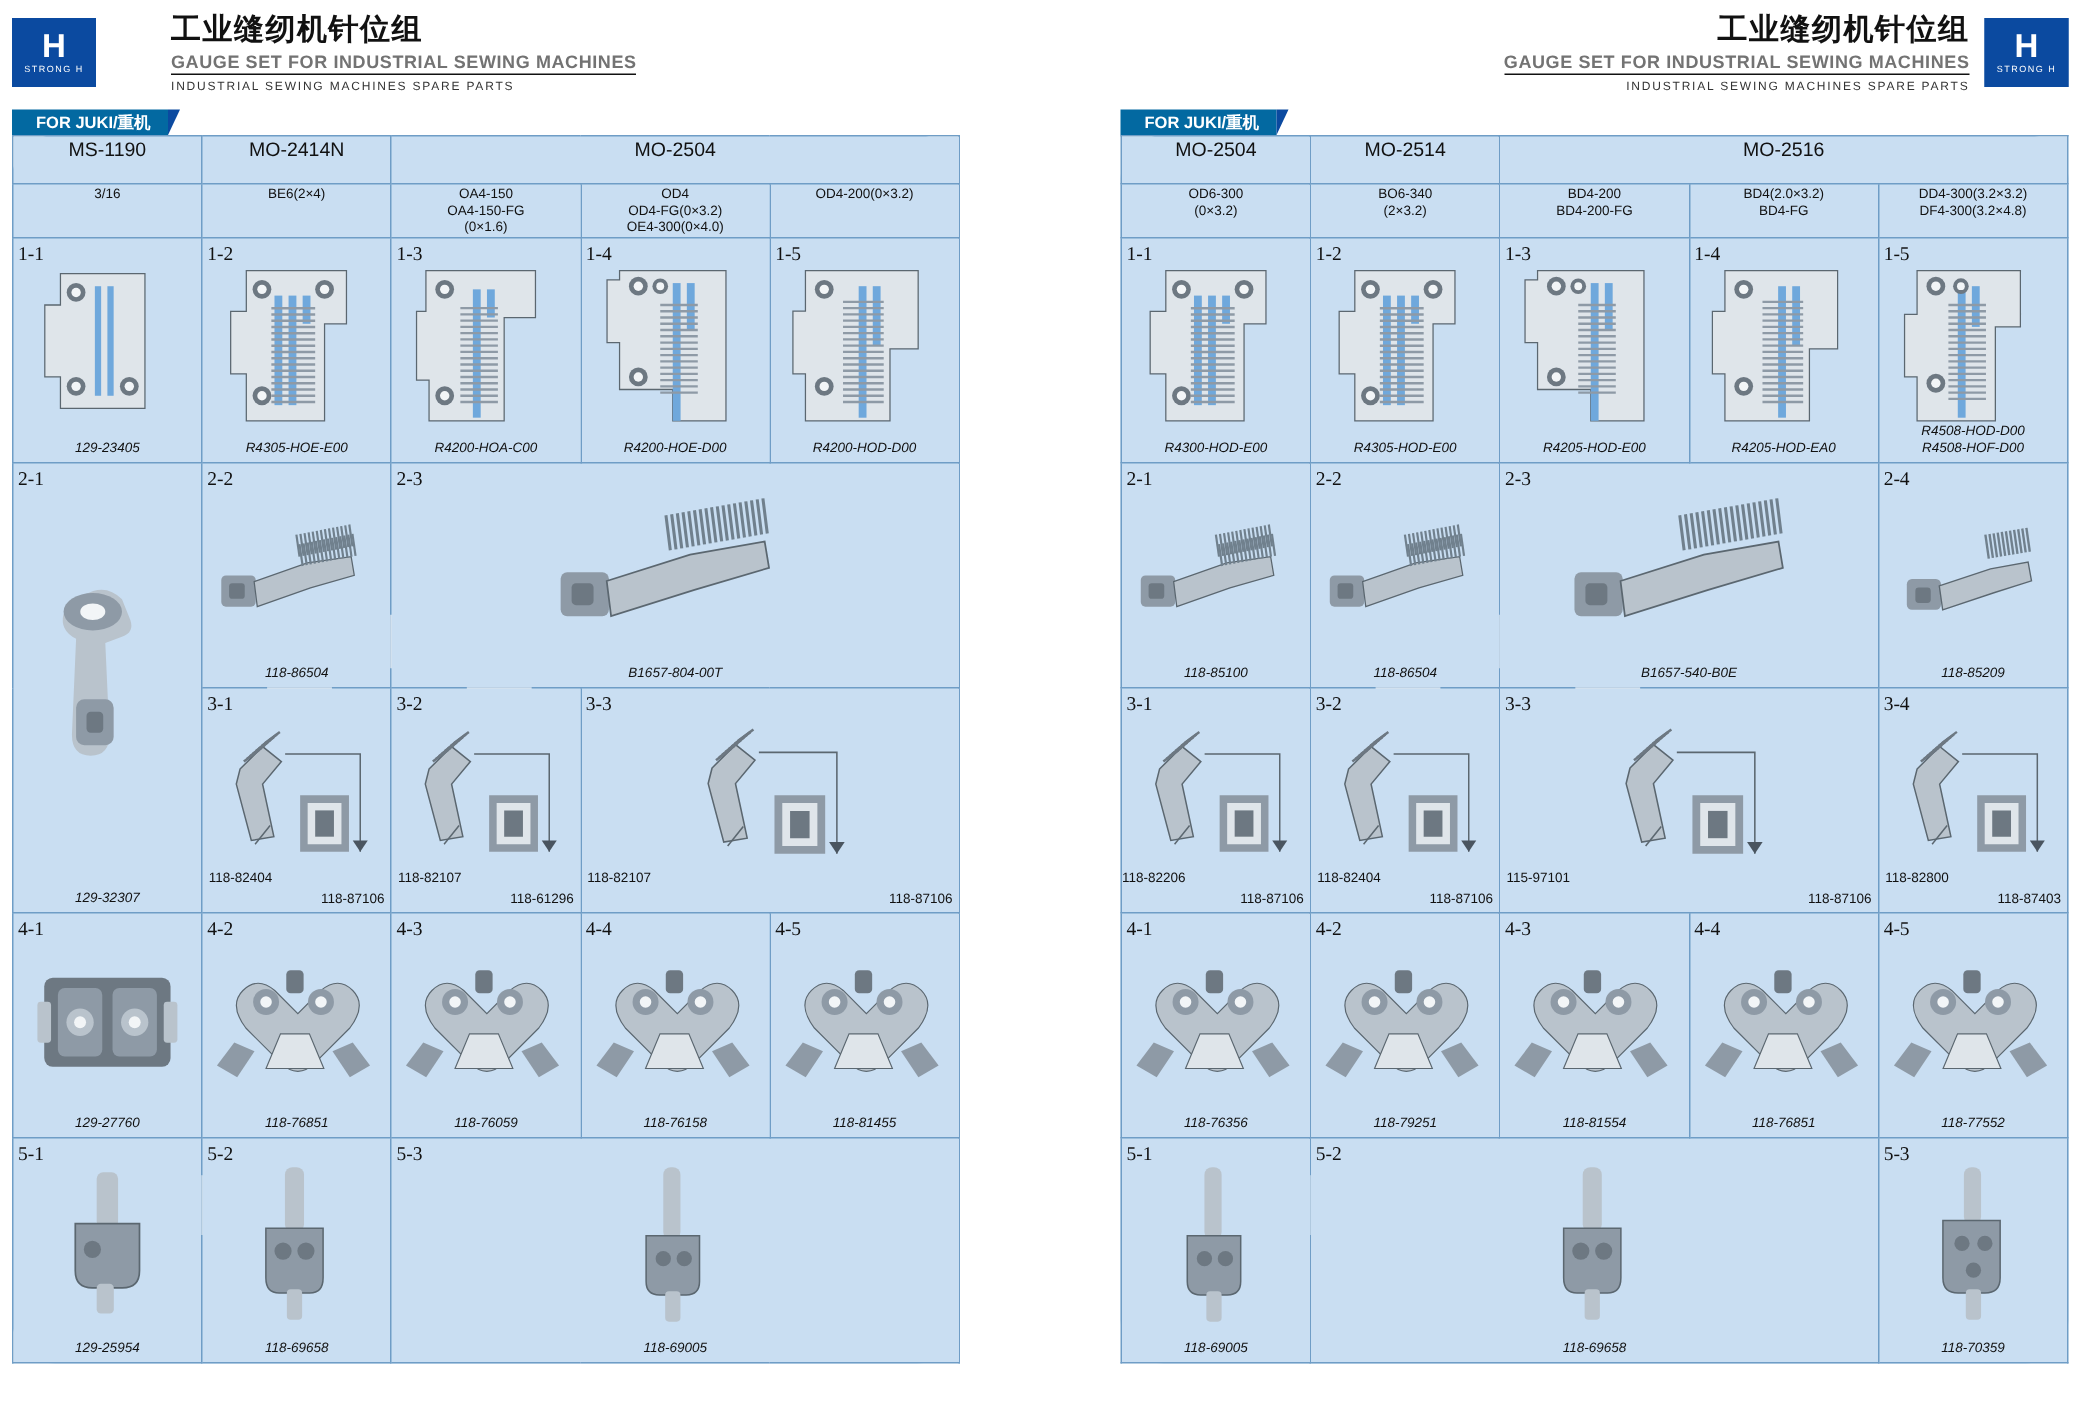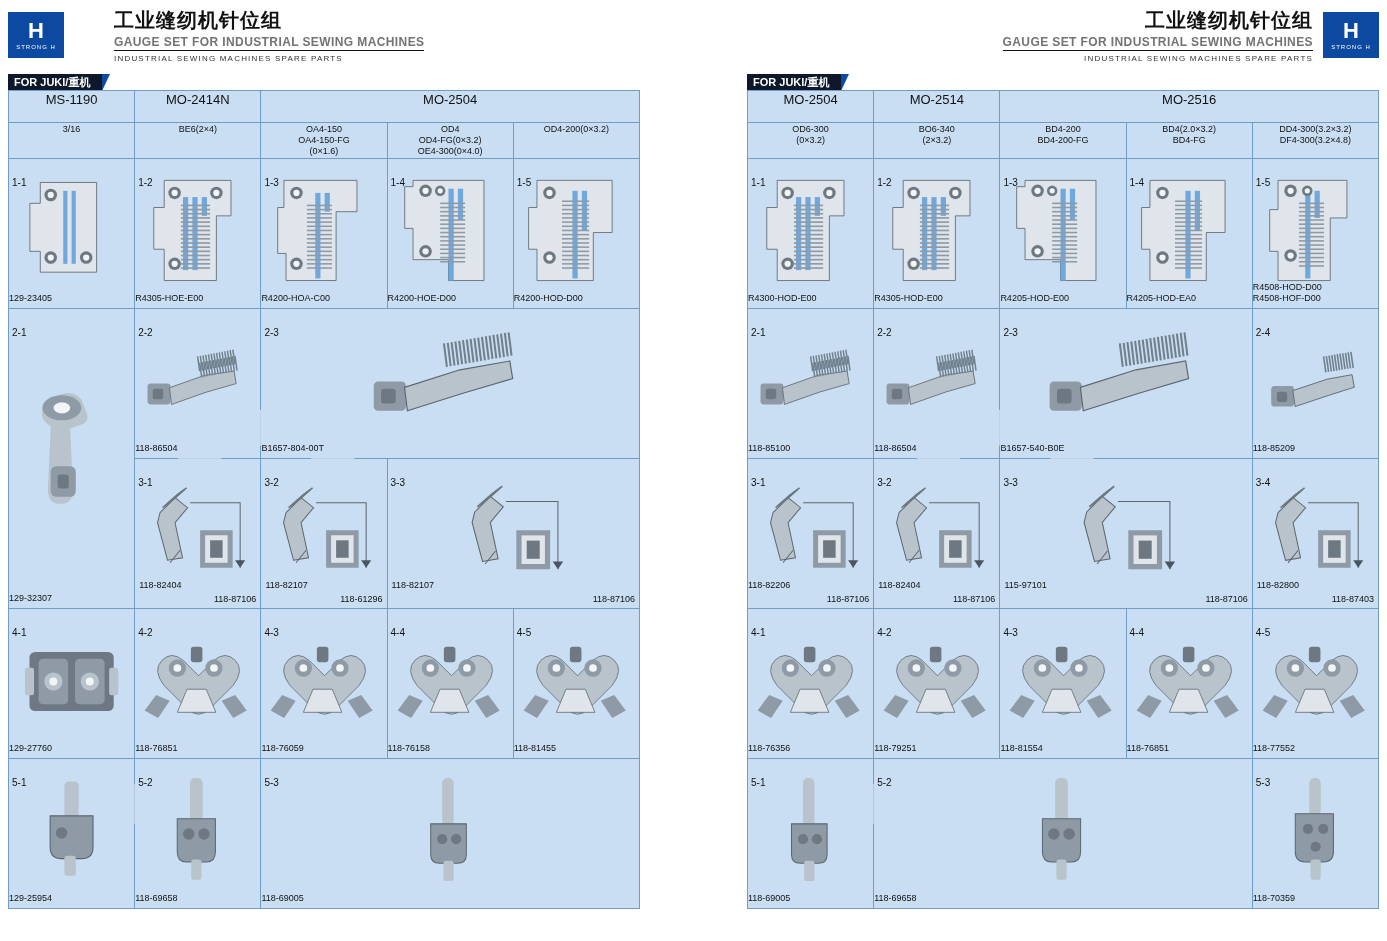--- a/index.html
+++ b/index.html
@@ -64,27 +64,27 @@
     padding-bottom: 1px;
   }
   .hdr-en2 {
     font-size: 8px; color: #333; letter-spacing: 1.2px;
     line-height: 12px; margin-top: 2px;
   }
 
   
   .brand-tab {
     height: 17px;
-    background: #0f172a;
+    background: #0369a1;
     color: #fff;
     font-size: 11px;
     font-weight: bold;
     display: inline-flex;
     align-items: center;
-    padding: 0 12px 0 6px;
+    padding: 0 12px 0 16px;
     position: relative;
   }
   .brand-tab:after {
     content: "";
     position: absolute;
     right: -8px; top: 0;
     border-top: 17px solid #0b4aa0;
     border-right: 8px solid transparent;
   }
   .brand-row { height: 18px; }
@@ -119,31 +119,34 @@
     color: #111;
     height: 36px;
     vertical-align: middle;
     line-height: 11px;
   }
   td.cell {
     height: 150px;
   }
   .idx {
     position: absolute;
-    left: 3px; top: 18px;
-    font-size: 10px;
+    left: 3px; top: 2px;
+    font-size: 13px;
     color: #111;
+    font-family: Liberation Serif, serif;
   }
   .code {
     position: absolute;
     left: 0; right: 0;
     bottom: 4px;
+    text-align: center;
     font-size: 9px;
     color: #111;
     line-height: 11px;
+    font-style: italic;
   }
   .code-a { position:absolute; font-size:9px; color:#111; }
   .art {
     position: absolute;
     left: 0; right: 0; top: 14px; bottom: 18px;
     display: flex; align-items: center; justify-content: center;
   }
 
   
   .wm {

